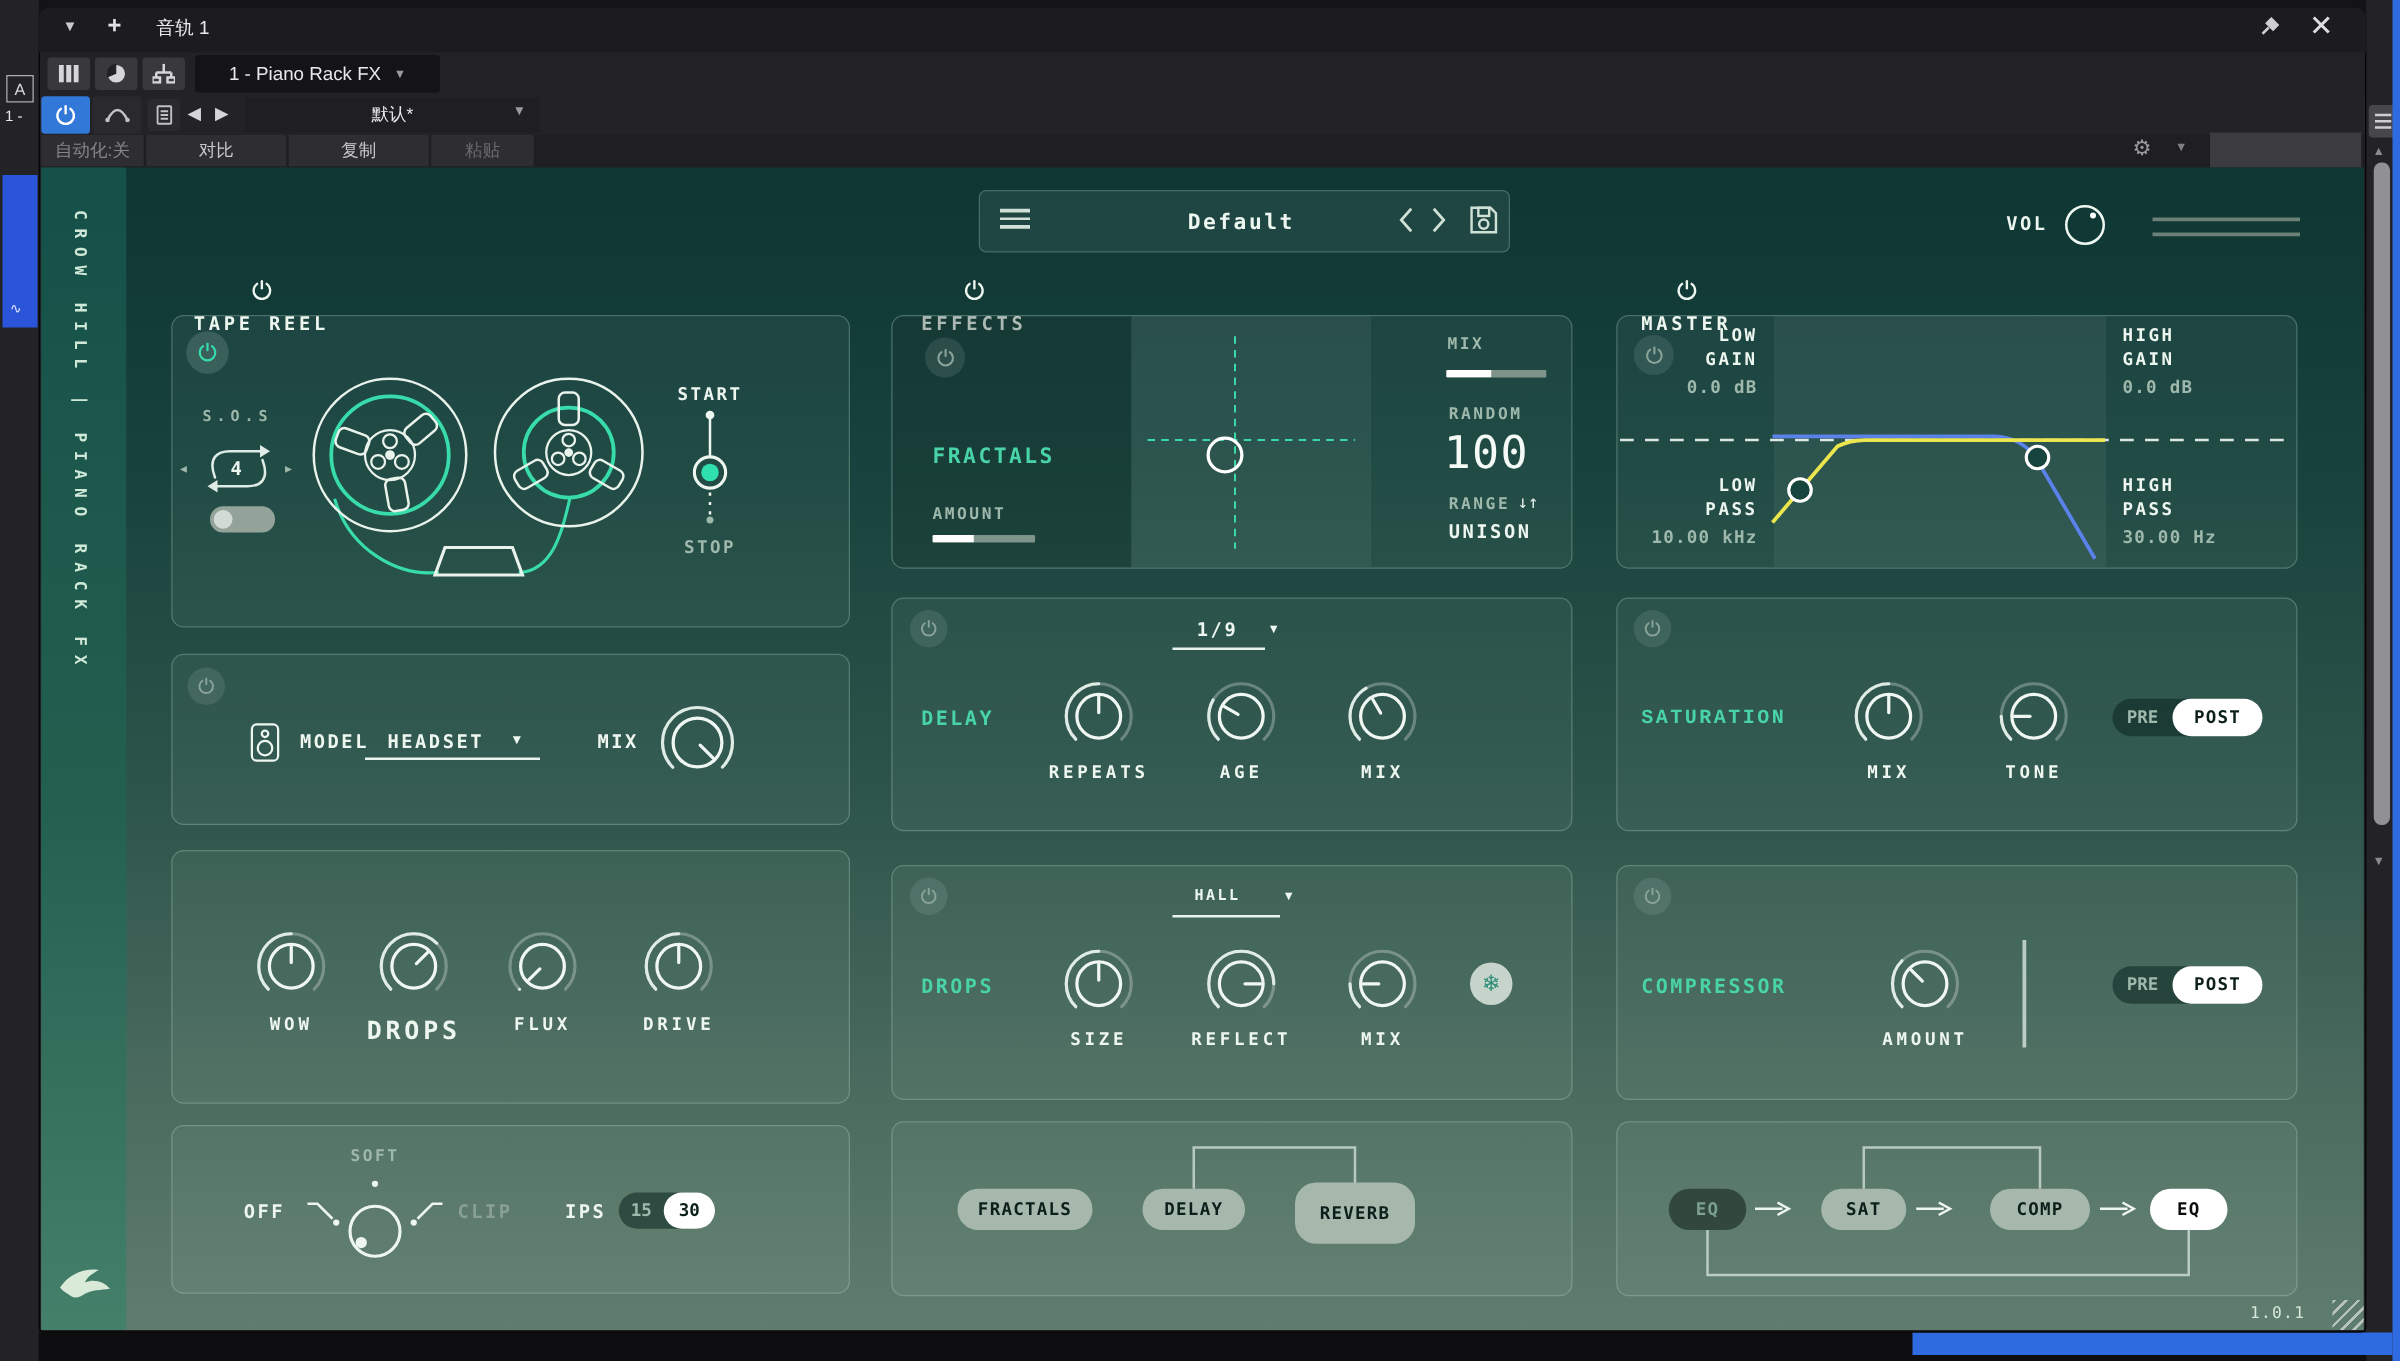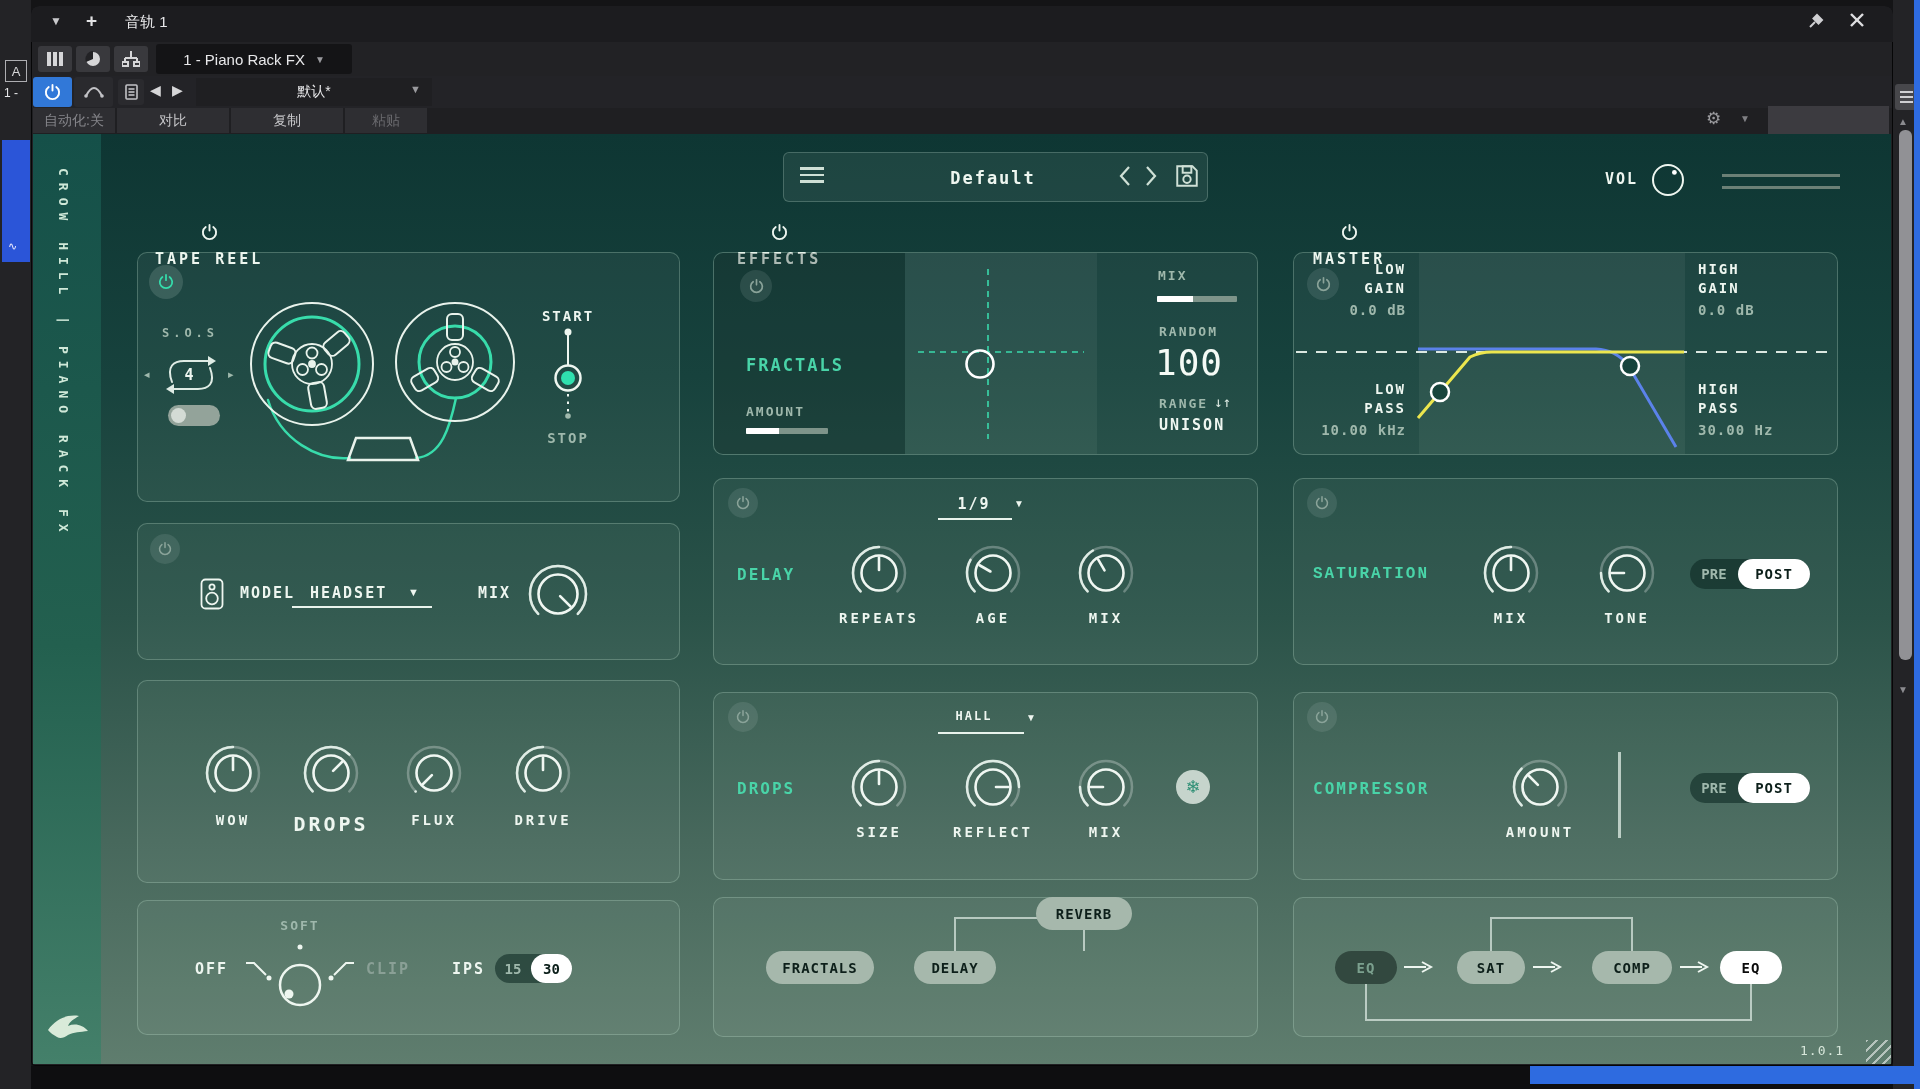--- a/index.html
+++ b/index.html
@@ -547,21 +547,21 @@
           <path d="M137 65 L146 70 L137 75" fill="none"></path>
         </g>
     <g stroke="#eef6f0">
           <line x1="249" y1="70" x2="275" y2="70"></line>
           <path d="M271 65 L280 70 L271 75" fill="none"></path>
         </g>
   </g>
 </svg>
 <div class="abs rpill mono" style="left:766px;top:951px;width:108px;height:33px;">FRACTALS</div>
 <div class="abs rpill mono" style="left:914px;top:951px;width:82px;height:33px;">DELAY</div>
-<div class="abs rpill mono" style="left:1036px;top:897px;width:96px;height:33px;">REVERB</div>
+<div class="abs rpill mono" style="left:1036px;top:946px;width:96px;height:49px;">REVERB</div>
 
 <div class="abs panel" style="left:1293px;top:252px;width:545px;height:203px;overflow:hidden;">
   <div style="position:absolute;left:125px;top:0;width:266px;height:100%;background:rgba(235,250,242,0.06);"></div>
 </div>
 <div class="abs pwr pwr-dim" style="left:1307px;top:268px;width:32px;height:32px;">
       <svg width="15" height="15" viewBox="-9 -9 18 18">
     <g stroke="currentColor" stroke-width="2" fill="none" stroke-linecap="round">
       <path d="M 4.02 -5.73 A 7 7 0 1 1 -4.02 -5.73"></path>
           <line x1="0" y1="-8" x2="0" y2="-2"></line>
     </g>

